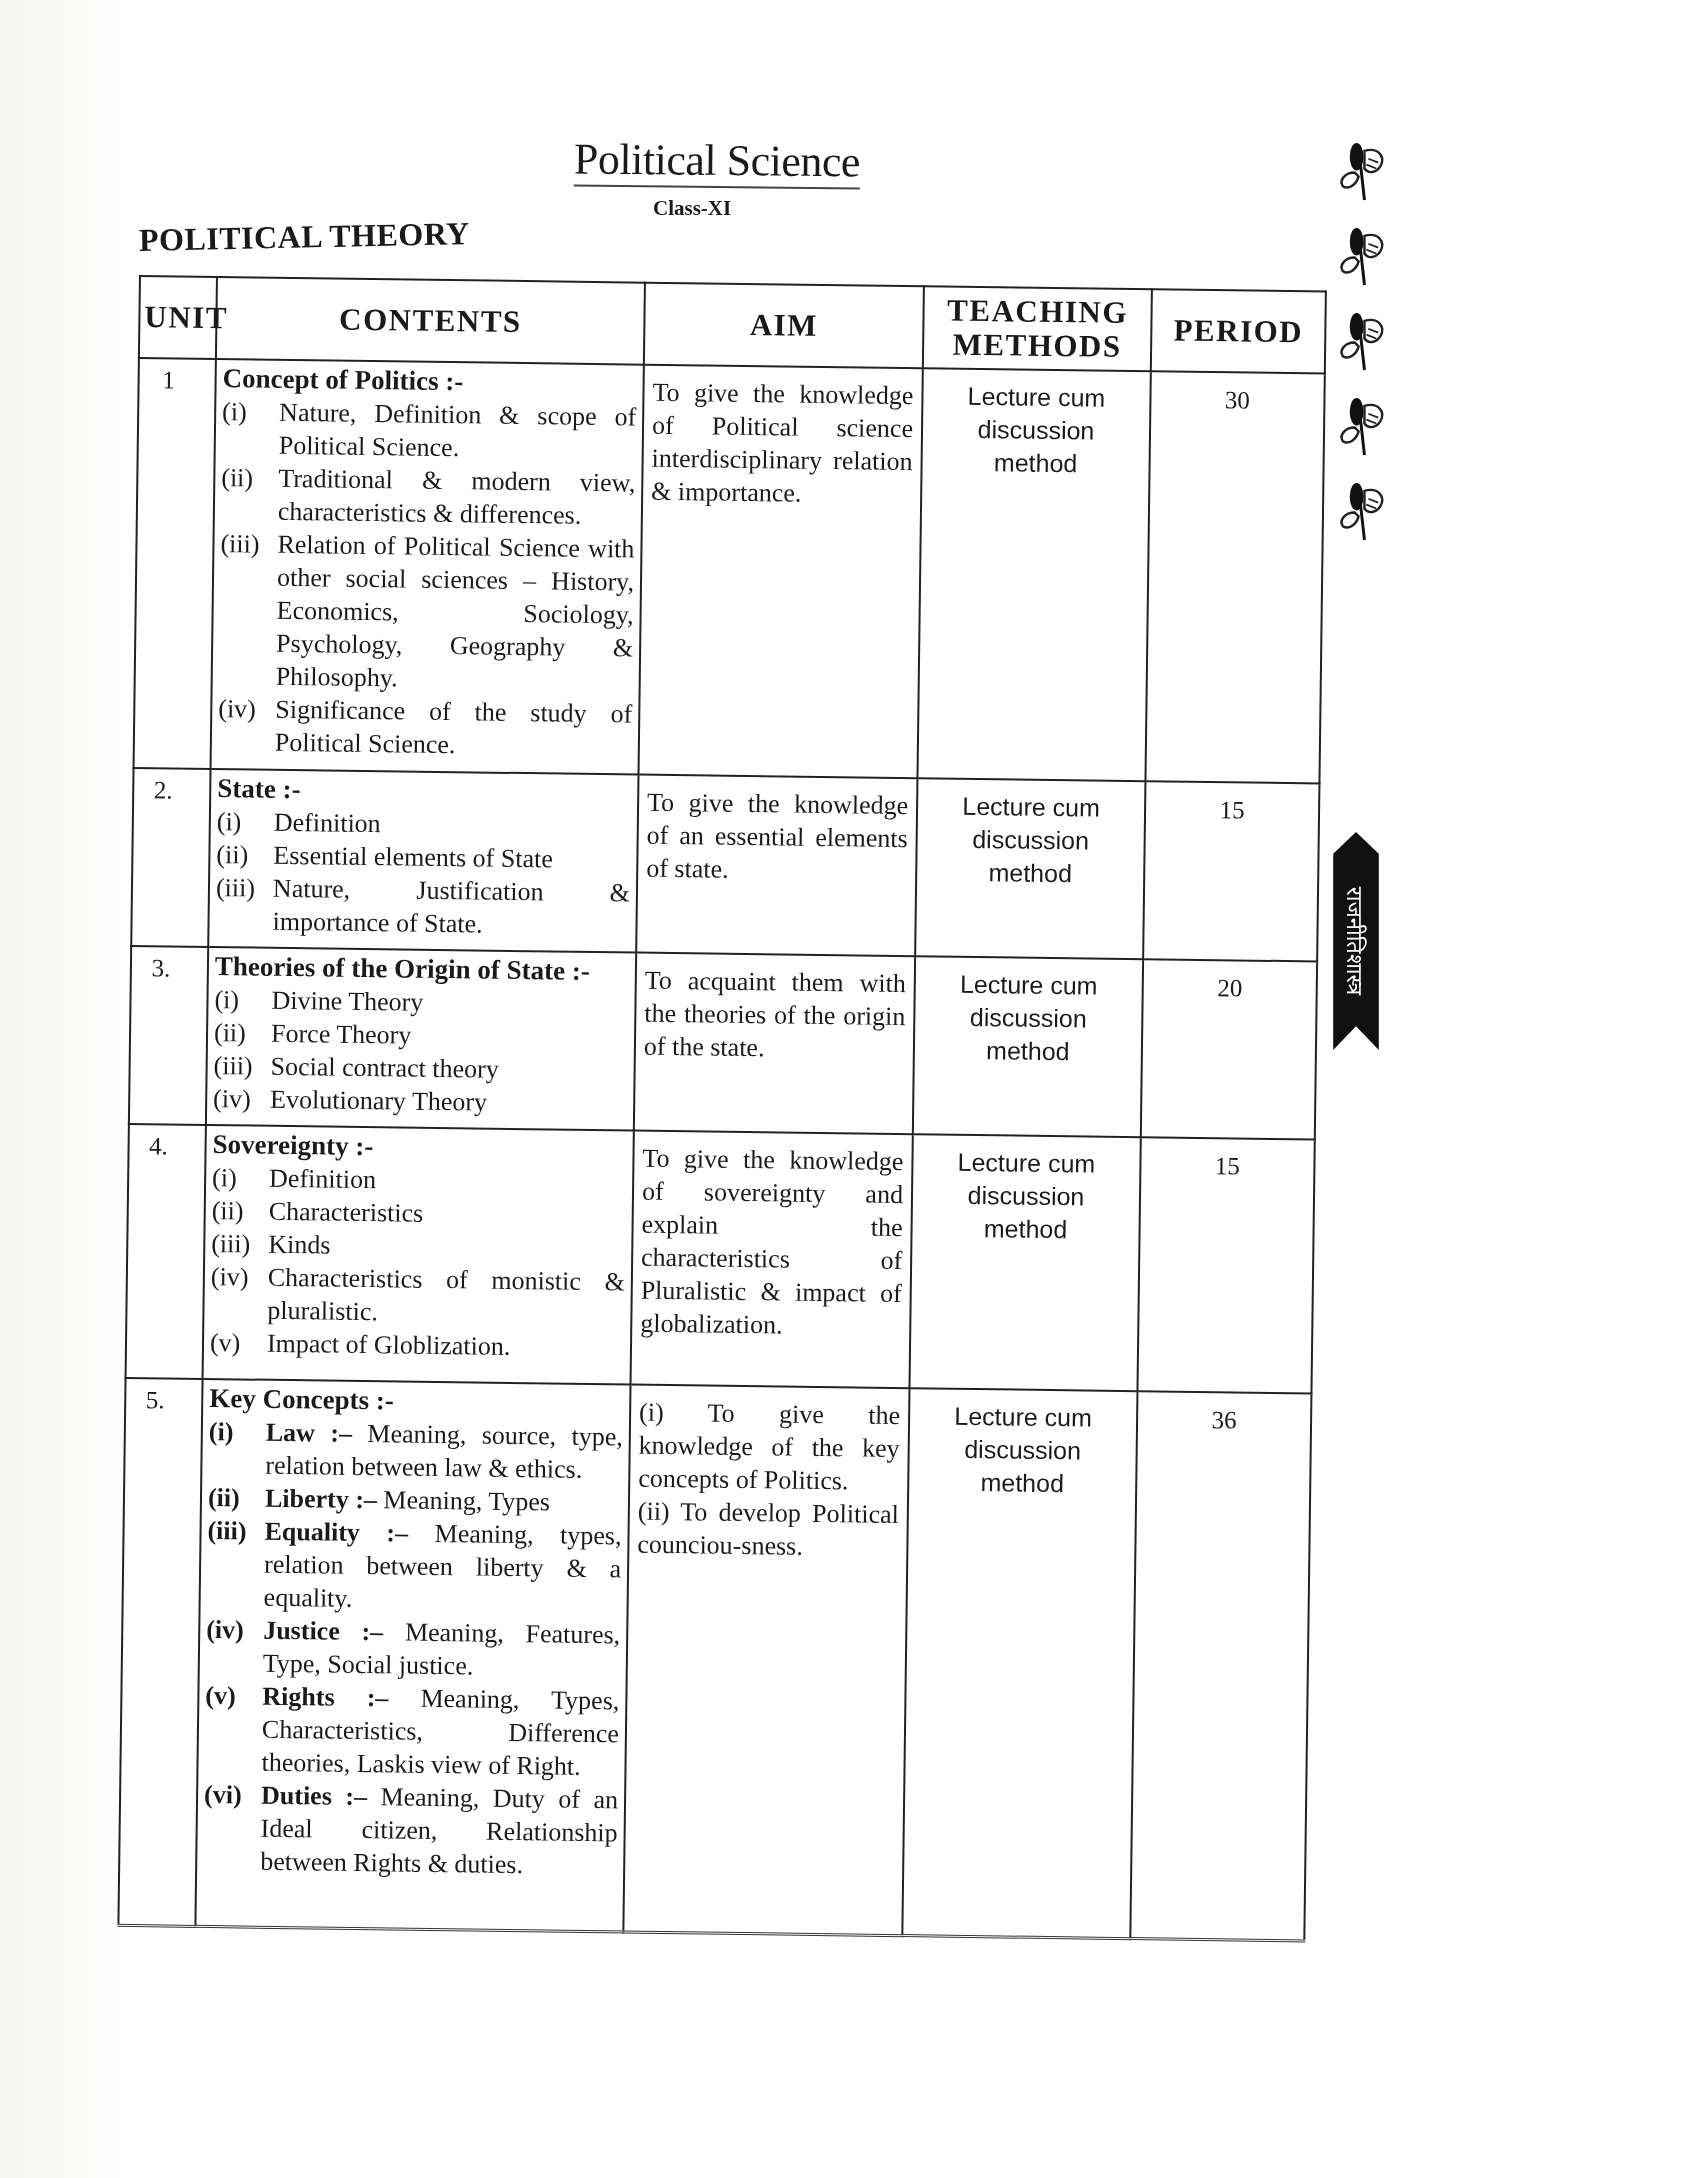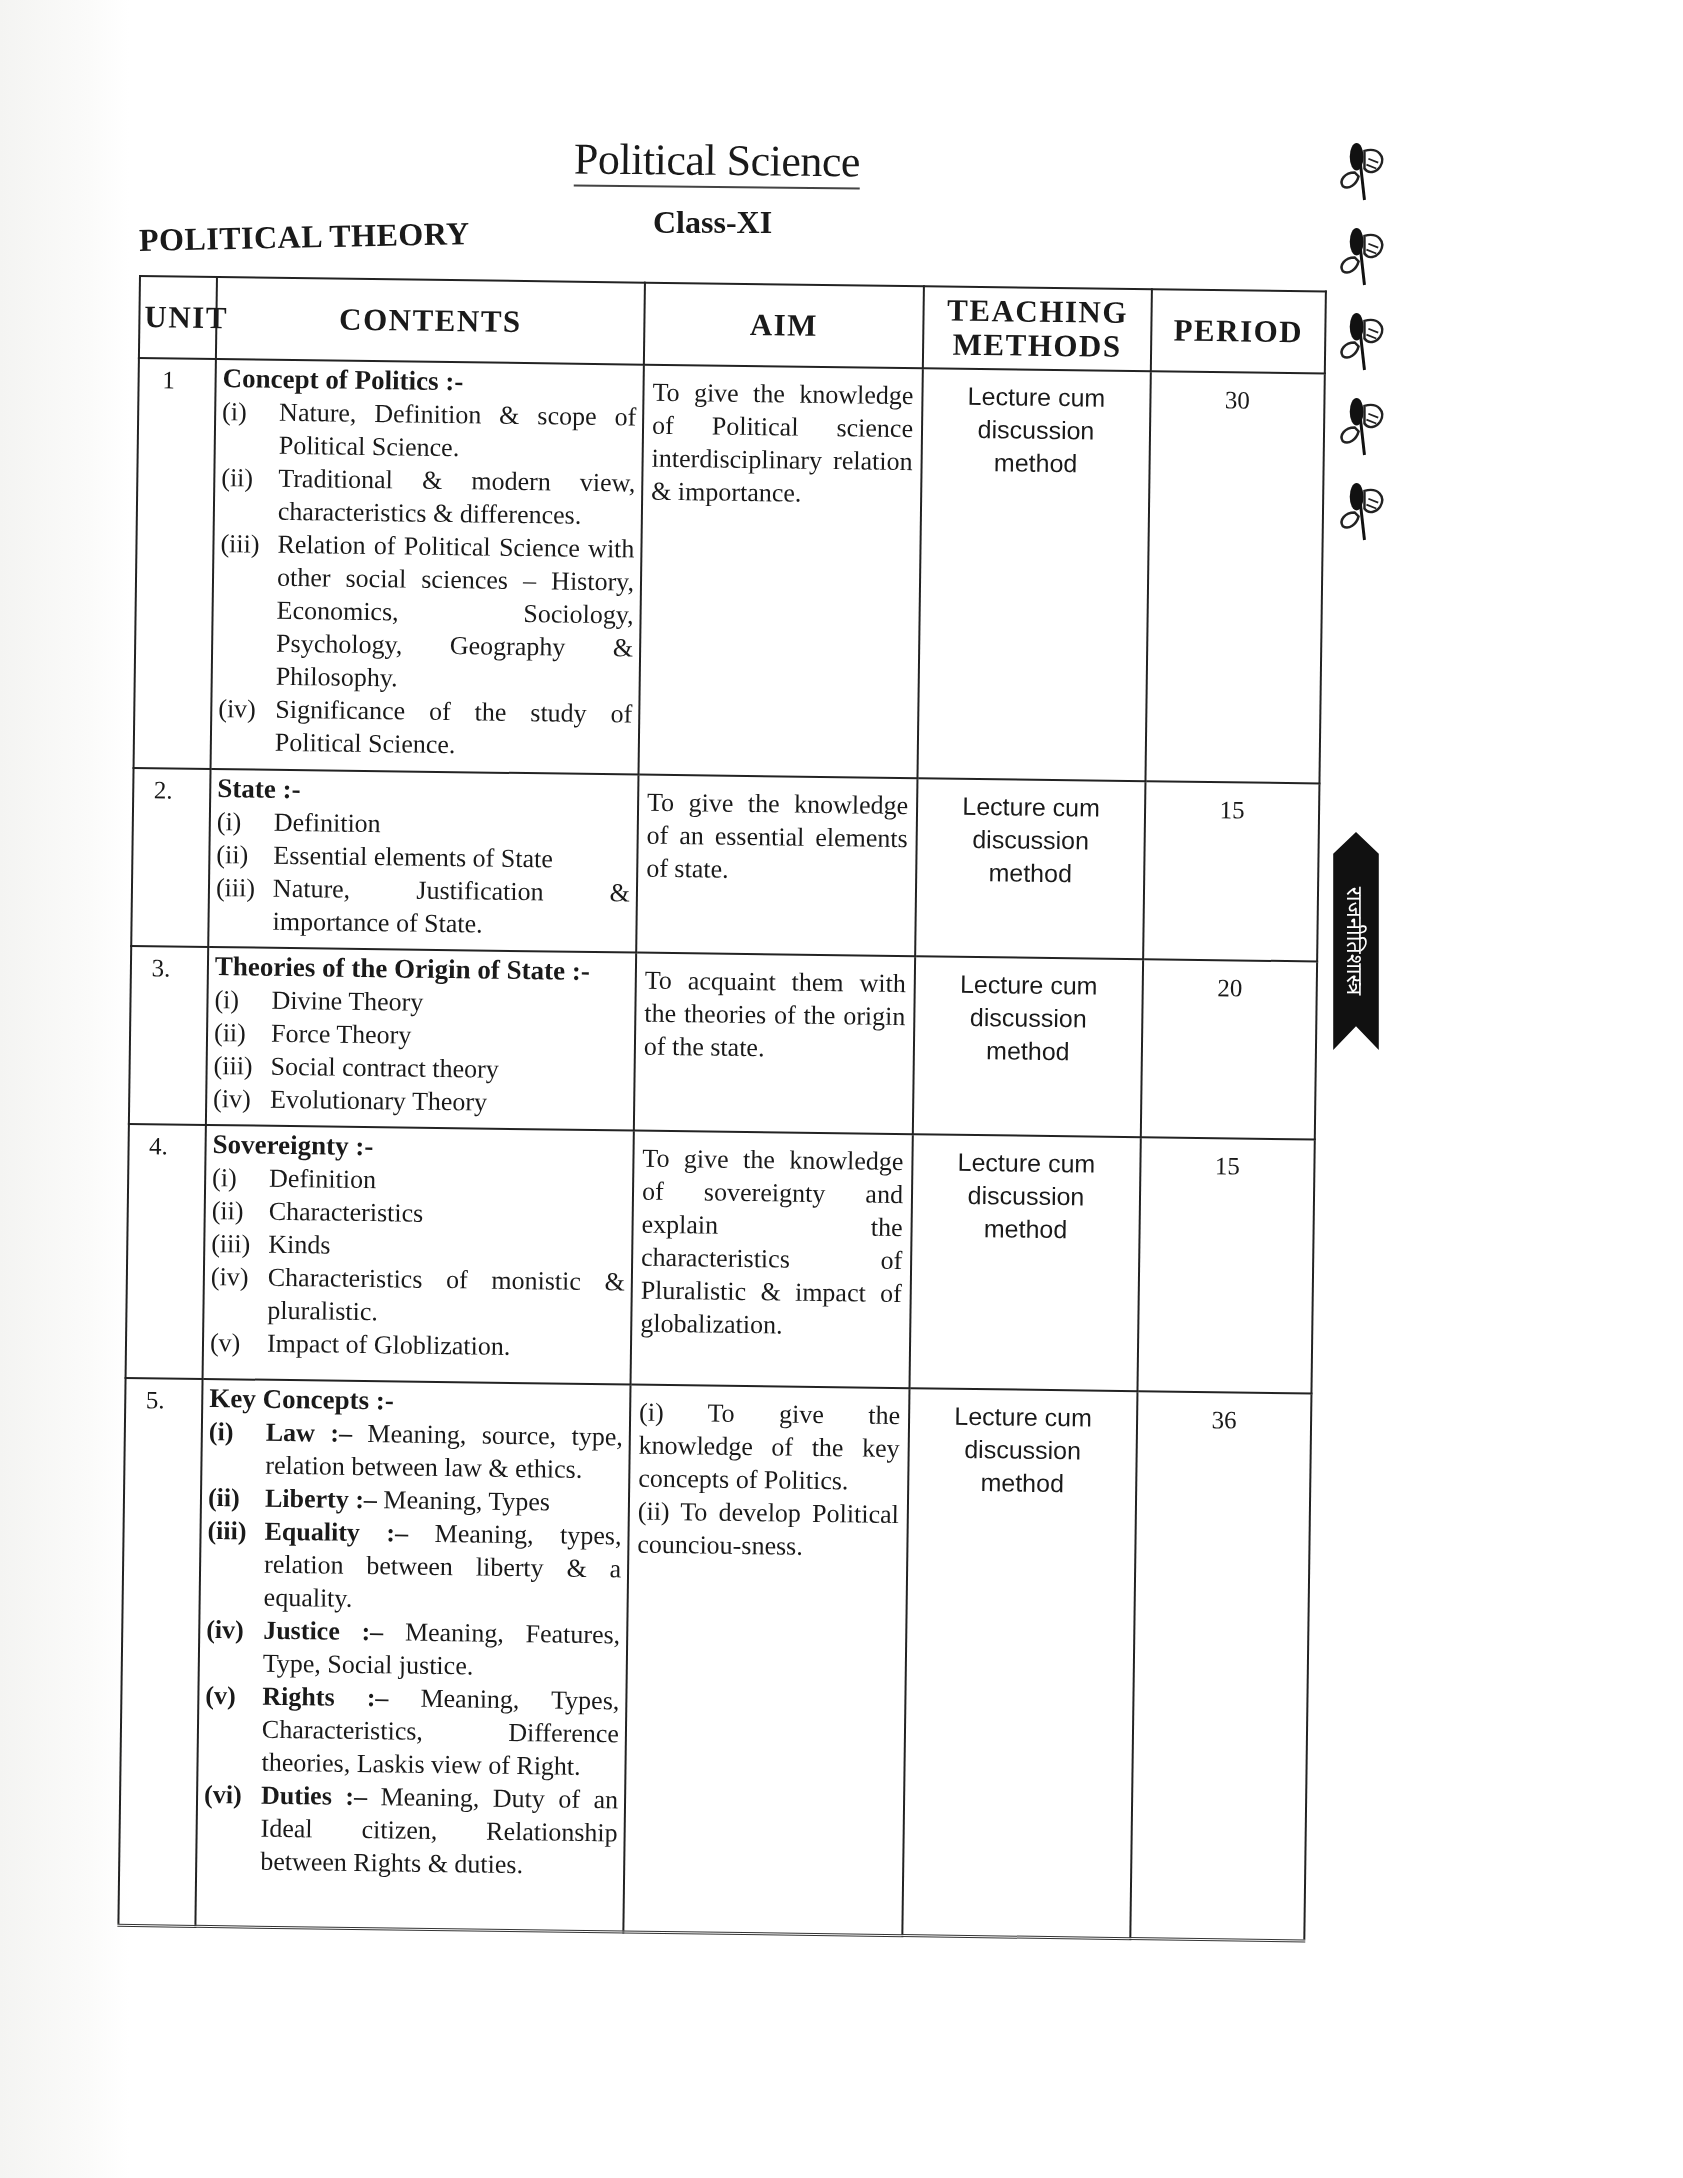--- a/index.html
+++ b/index.html
@@ -16,22 +16,22 @@
     background: linear-gradient(to right, #f4f4f2 0%, #fbfbfa 70%, #ffffff 100%);
   }
   .title {
     position: absolute; left: 574px; top: 135px;
     font-size: 44px; font-weight: normal;
     border-bottom: 2px solid #444; padding-bottom: 0px;
     letter-spacing: -0.5px;
     transform: rotate(0.6deg);
   }
   .class-label {
-    position: absolute; left: 653px; top: 204px;
-    font-size: 32px; font-weight: bold;
+    position: absolute; left: 653px; top: 196px;
+    font-size: 21px; font-weight: bold;
   }
   .section-label {
     position: absolute; left: 139px; top: 222px;
     font-size: 32px; font-weight: bold;
     transform: rotate(-1.2deg);
     transform-origin: left center;
     letter-spacing: 0.5px;
   }
   .table-wrap {
     position: absolute; left: 139px; top: 275px;

